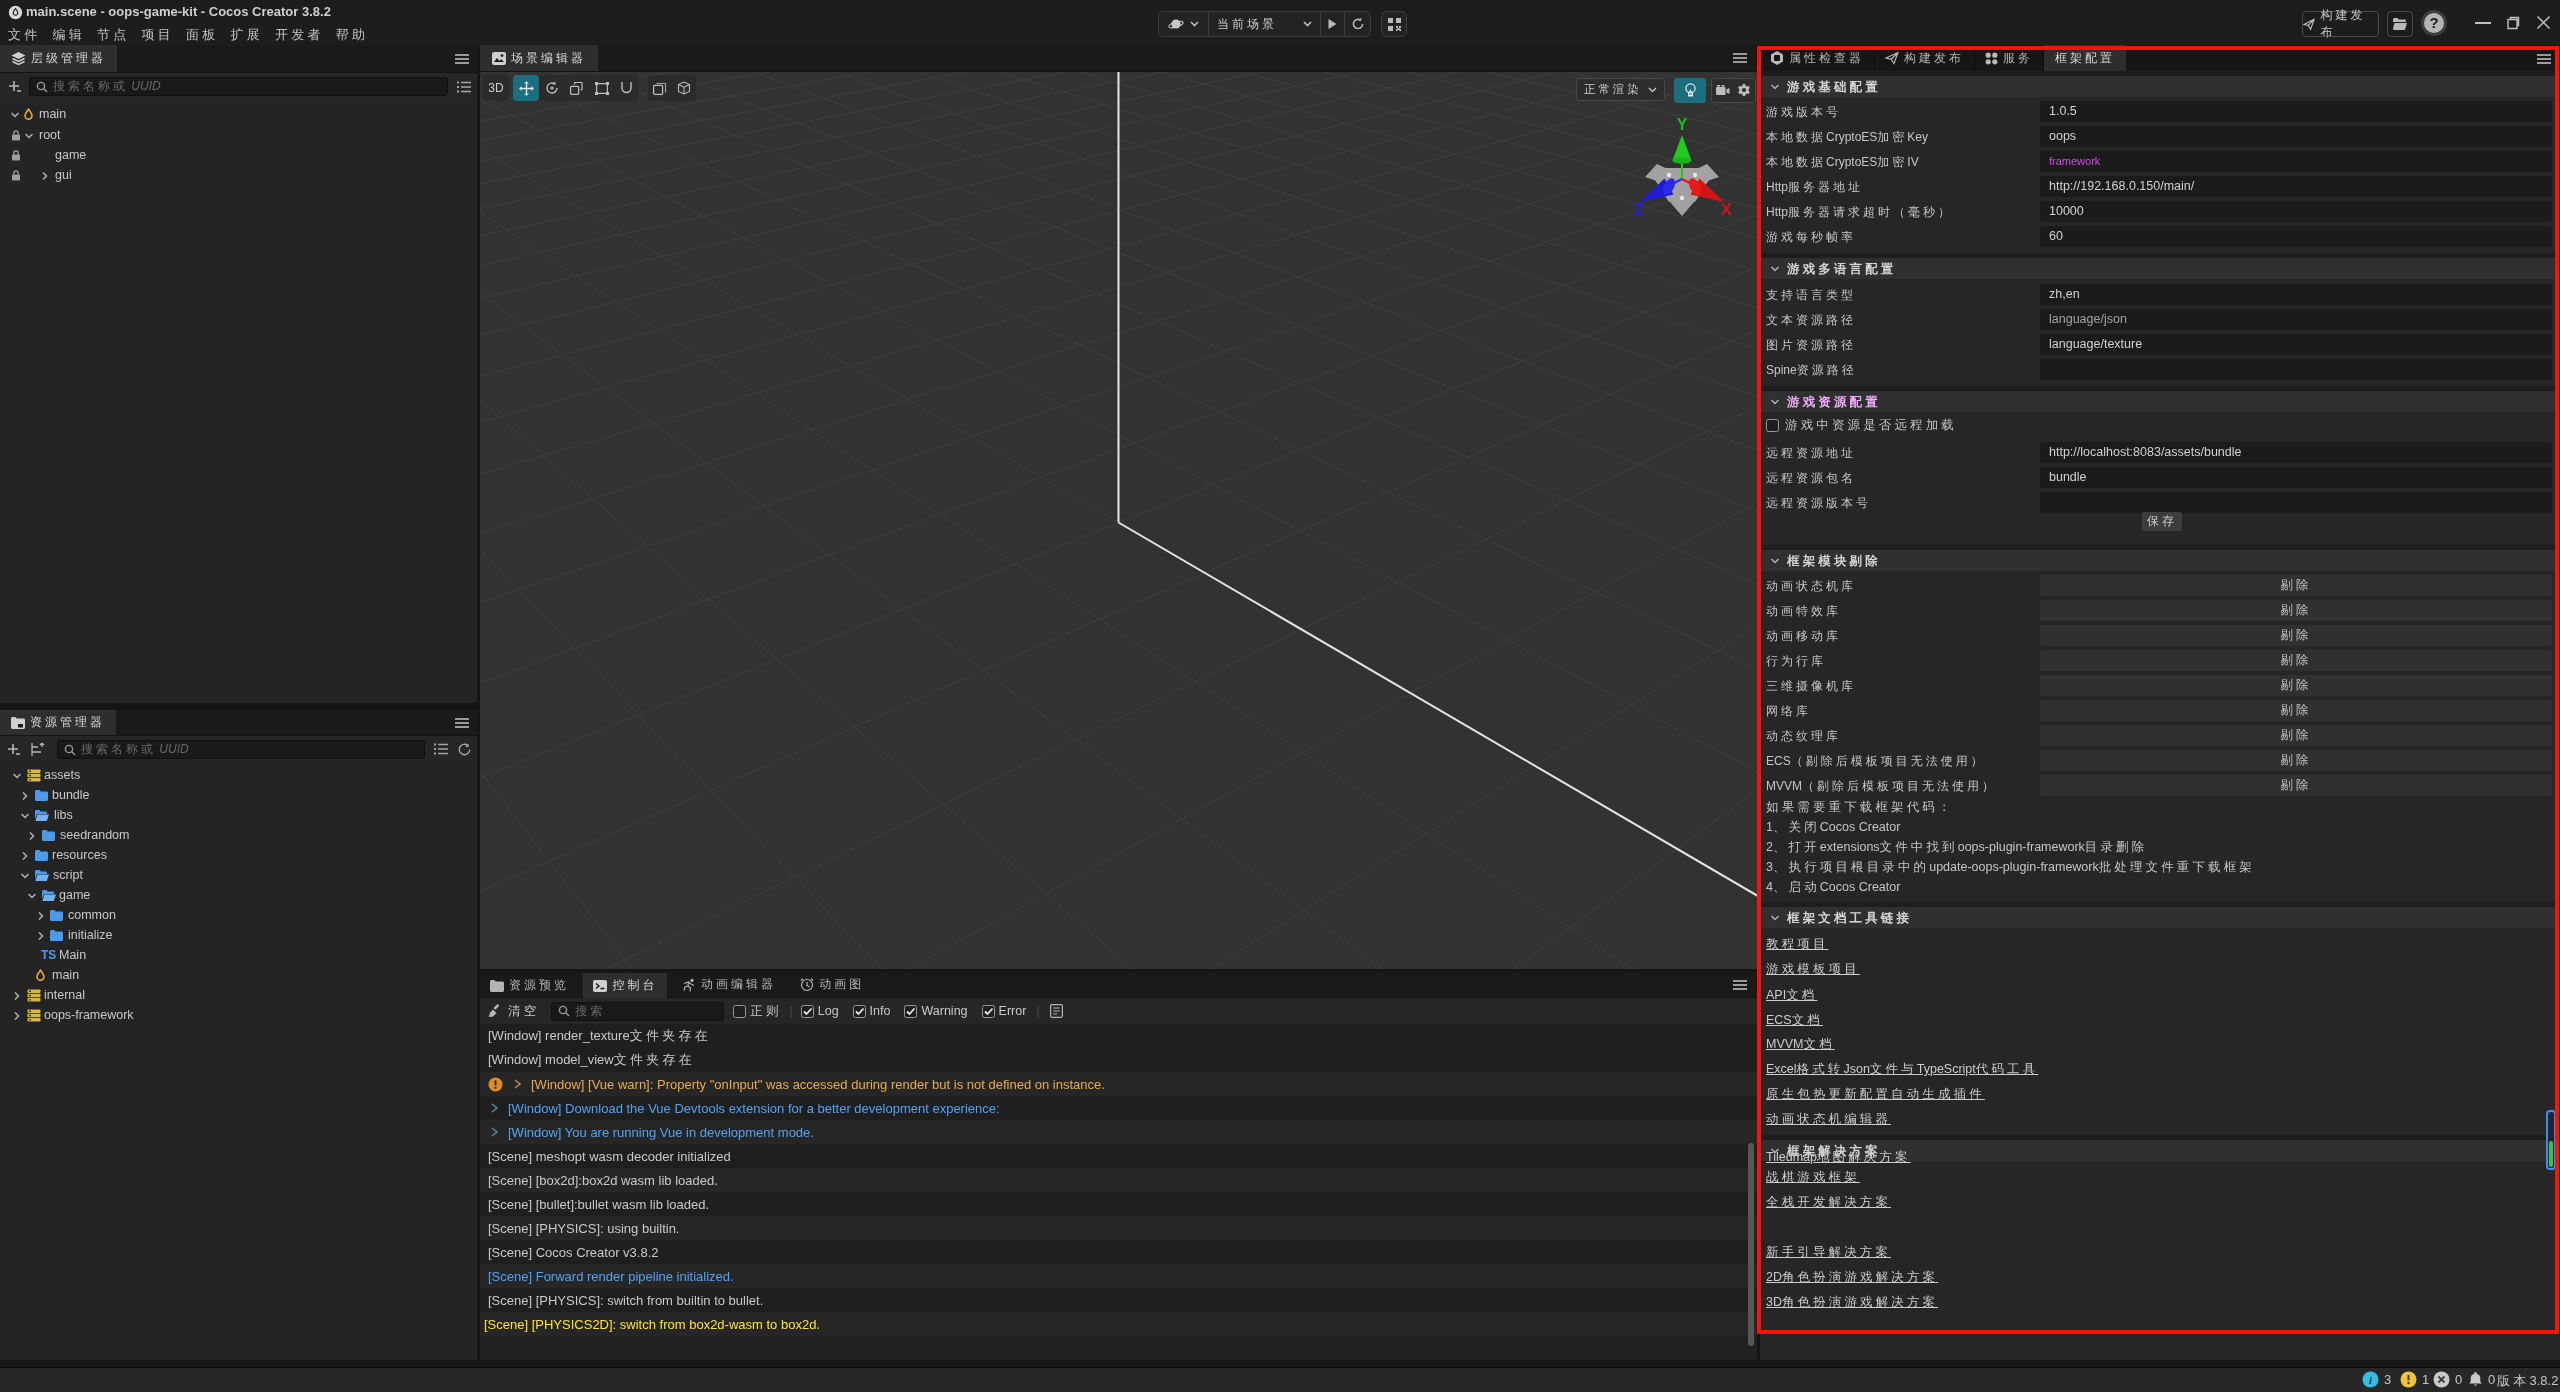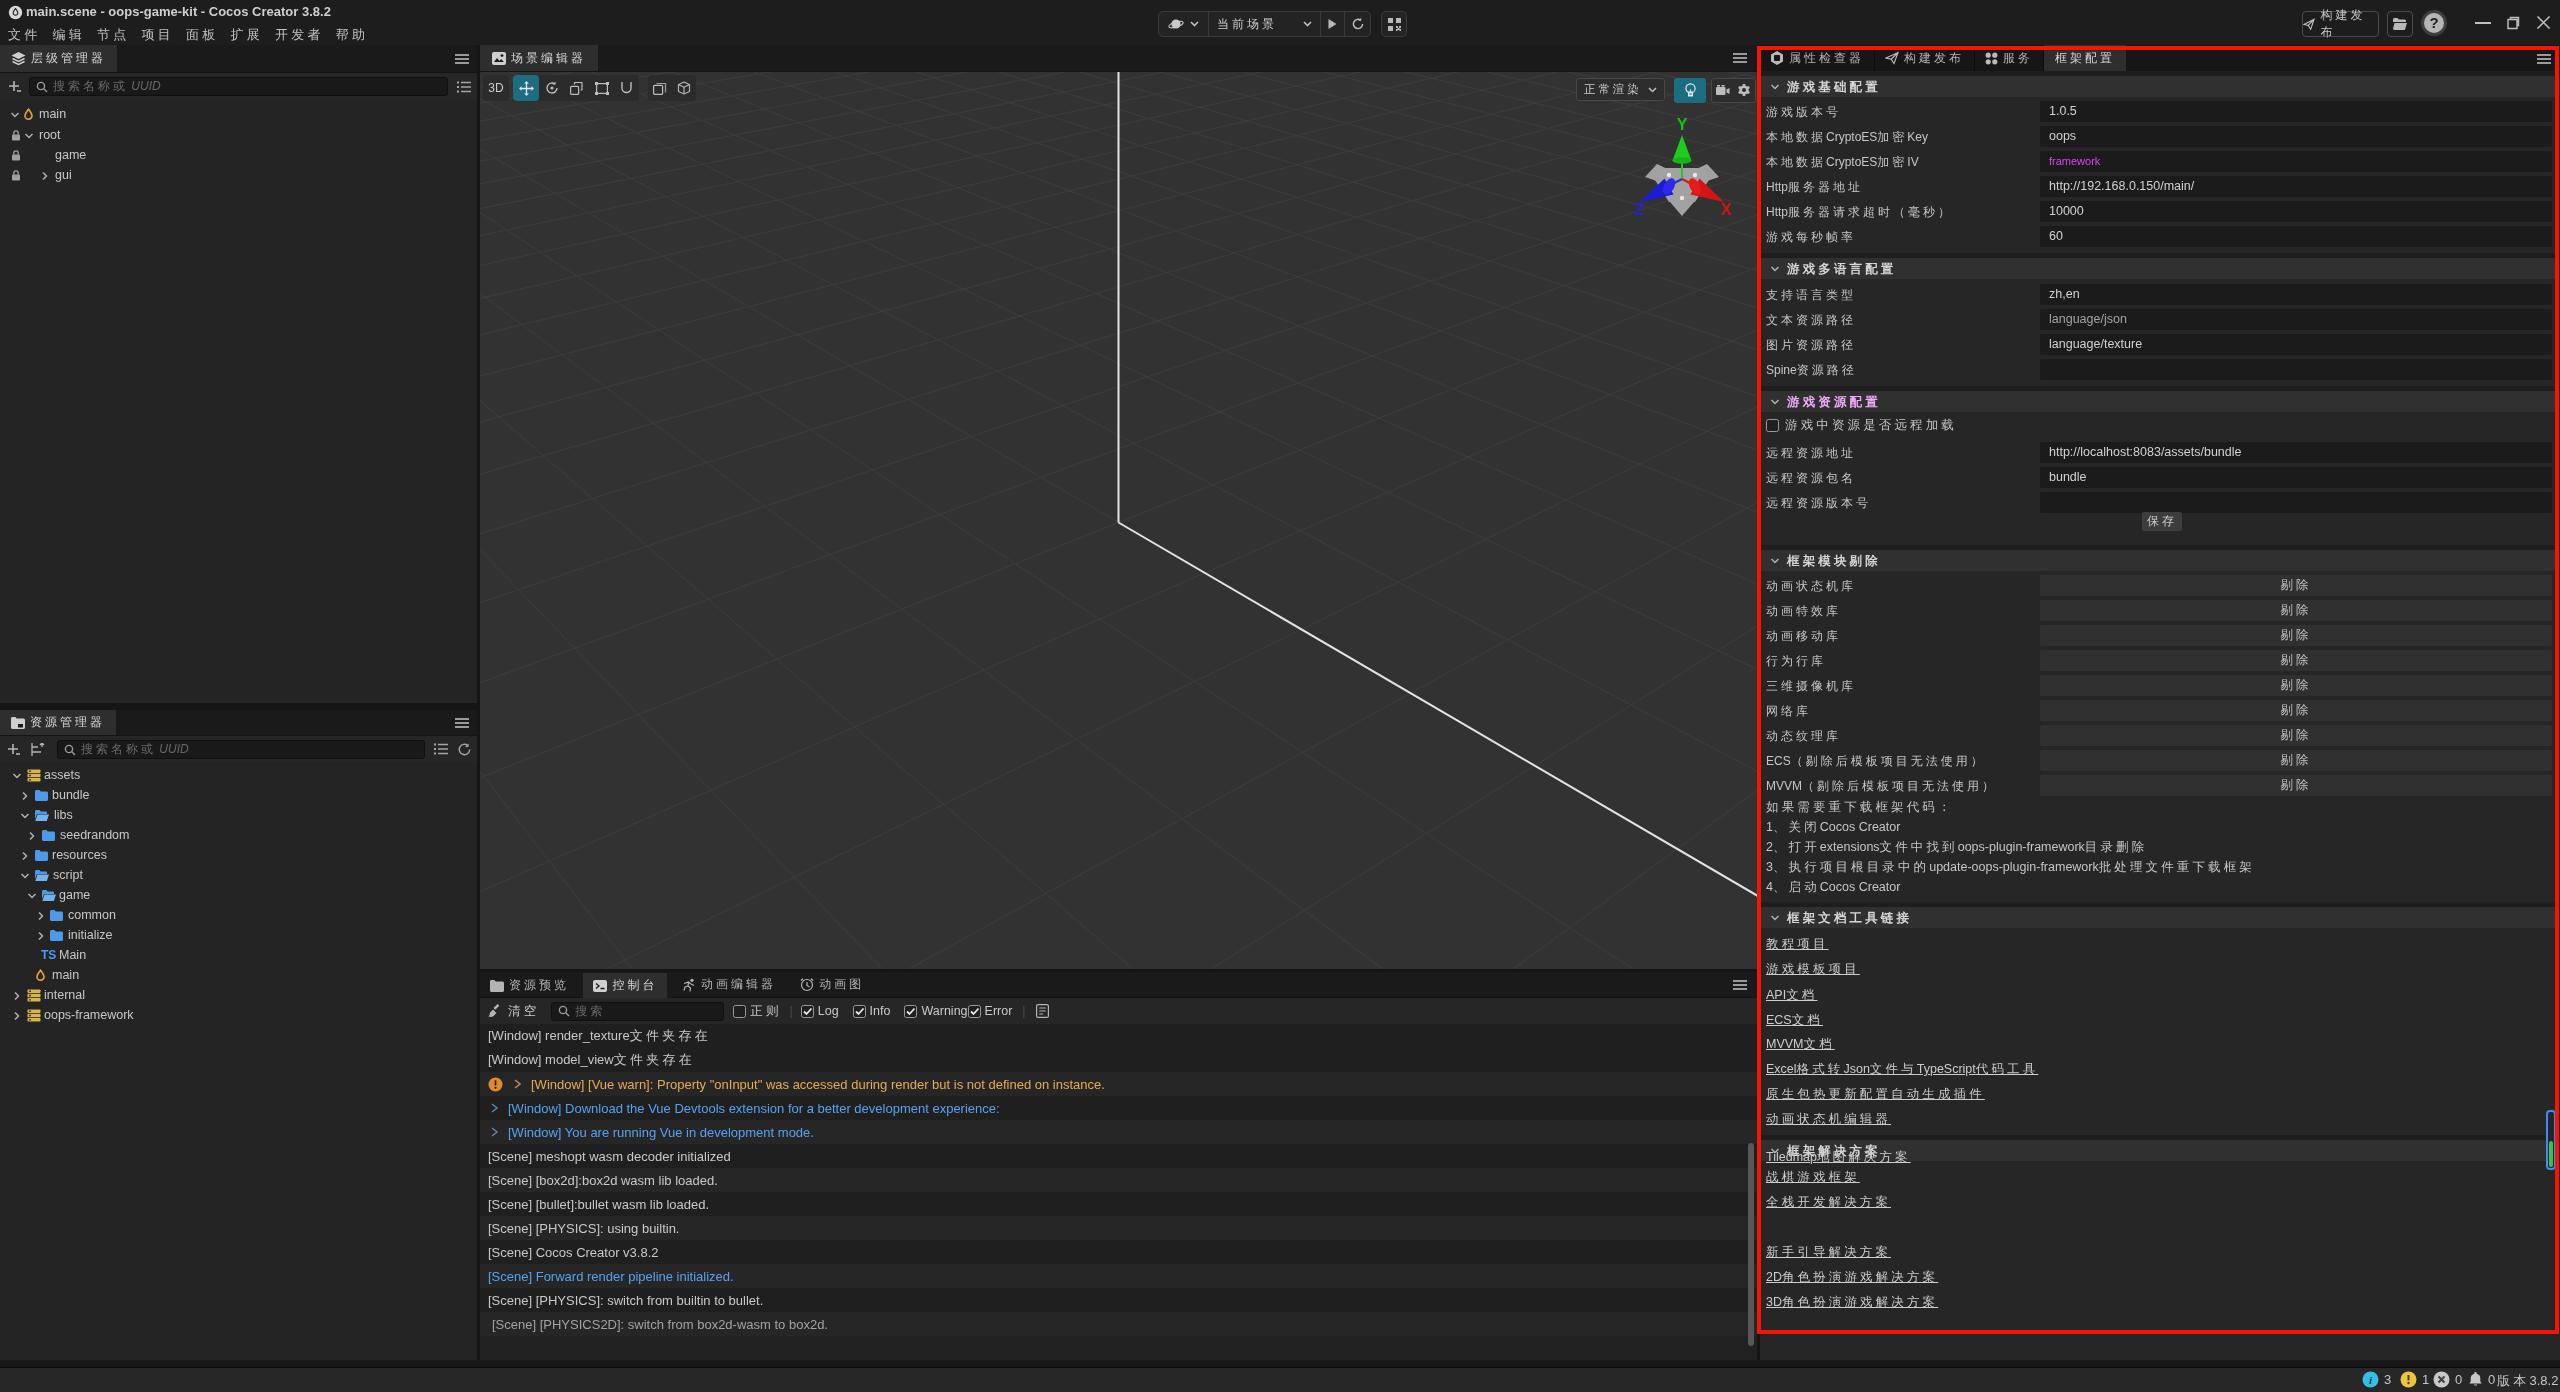--- a/index.html
+++ b/index.html
@@ -276,21 +276,21 @@
           <path d="M3 6.5l2.5 2.5L10.5 3.5" stroke="#e8e8e8" stroke-width="1.8" fill="none"></path>
         </svg>Log</div>
  <div style="display:flex;align-items:center;gap:4px;margin-left:14px"><svg width="13" height="13" viewBox="0 0 13 13" style="flex:none">
           <rect x="0.5" y="0.5" width="12" height="12" rx="2" fill="#1f1f1f" stroke="#9a9a9a"></rect>
           <path d="M3 6.5l2.5 2.5L10.5 3.5" stroke="#e8e8e8" stroke-width="1.8" fill="none"></path>
         </svg>Info</div>
  <div style="display:flex;align-items:center;gap:4px;margin-left:14px"><svg width="13" height="13" viewBox="0 0 13 13" style="flex:none">
           <rect x="0.5" y="0.5" width="12" height="12" rx="2" fill="#1f1f1f" stroke="#9a9a9a"></rect>
           <path d="M3 6.5l2.5 2.5L10.5 3.5" stroke="#e8e8e8" stroke-width="1.8" fill="none"></path>
         </svg>Warning</div>
- <div style="display:flex;align-items:center;gap:4px;"><svg width="13" height="13" viewBox="0 0 13 13" style="flex:none">
+ <div style="display:flex;align-items:center;gap:4px;margin-left:14px"><svg width="13" height="13" viewBox="0 0 13 13" style="flex:none">
           <rect x="0.5" y="0.5" width="12" height="12" rx="2" fill="#1f1f1f" stroke="#9a9a9a"></rect>
           <path d="M3 6.5l2.5 2.5L10.5 3.5" stroke="#e8e8e8" stroke-width="1.8" fill="none"></path>
         </svg>Error</div>
  <span style="color:#4a4a4a;margin:0 10px">|</span>
  <svg width="13" height="14" viewBox="0 0 13 14" fill="none" stroke="#b5b5b5" stroke-width="1.2">
         <rect x="0.6" y="0.6" width="11.8" height="12.8" rx="1.5"></rect>
         <path d="M3.2 4h6.6M3.2 7h6.6M3.2 10h4"></path>
       </svg>
 </div>
 <div class="abs" style="left:0;top:52px;width:1277px;height:336px;overflow:hidden">
@@ -338,21 +338,21 @@
 <div style="height:24px;background:#1f1f1f;display:flex;align-items:center;font-size:13px">
         <span style="margin-left:8px;color:#c9c9c9">[Scene] Cocos Creator v3.8.2</span>
       </div>
 <div style="height:24px;background:#262626;display:flex;align-items:center;font-size:13px">
         <span style="margin-left:8px;color:#55a3f0">[Scene] Forward render pipeline initialized.</span>
       </div>
 <div style="height:24px;background:#1f1f1f;display:flex;align-items:center;font-size:13px">
         <span style="margin-left:8px;color:#c9c9c9">[Scene] [PHYSICS]: switch from builtin to bullet.</span>
       </div>
 <div style="height:24px;background:#262626;display:flex;align-items:center;font-size:13px">
-        <span style="margin-left:12px;color:#a3a3a3">[Scene] [PHYSICS2D]: switch from box2d-wasm to box2d.</span>
+        <span style="margin-left:4px;color:#fde047">[Scene] [PHYSICS2D]: switch from box2d-wasm to box2d.</span>
       </div>
 </div>
 <div class="abs" style="left:1268px;top:171px;width:6px;height:203px;background:#575757;border-radius:3px"></div>
 
 </div>
 
 <div class="abs" style="left:0;top:45px;width:477px;height:658px;background:#242424" id="hier">
 <div class="abs tabbar" style="left:0;top:0;width:477px;height:28px">
  <div class="tab on" style="padding:0 11px;height:27px">
   <svg width="15" height="14" viewBox="0 0 15 14">

